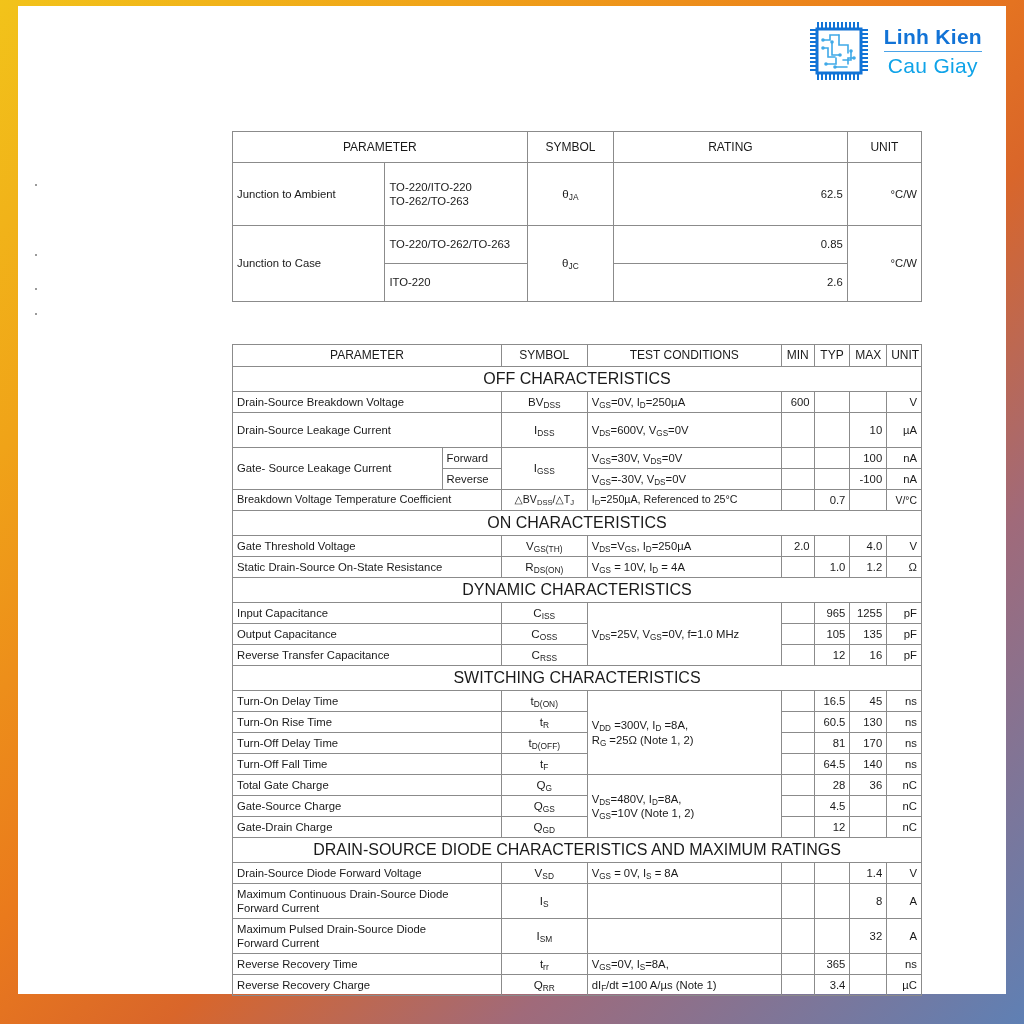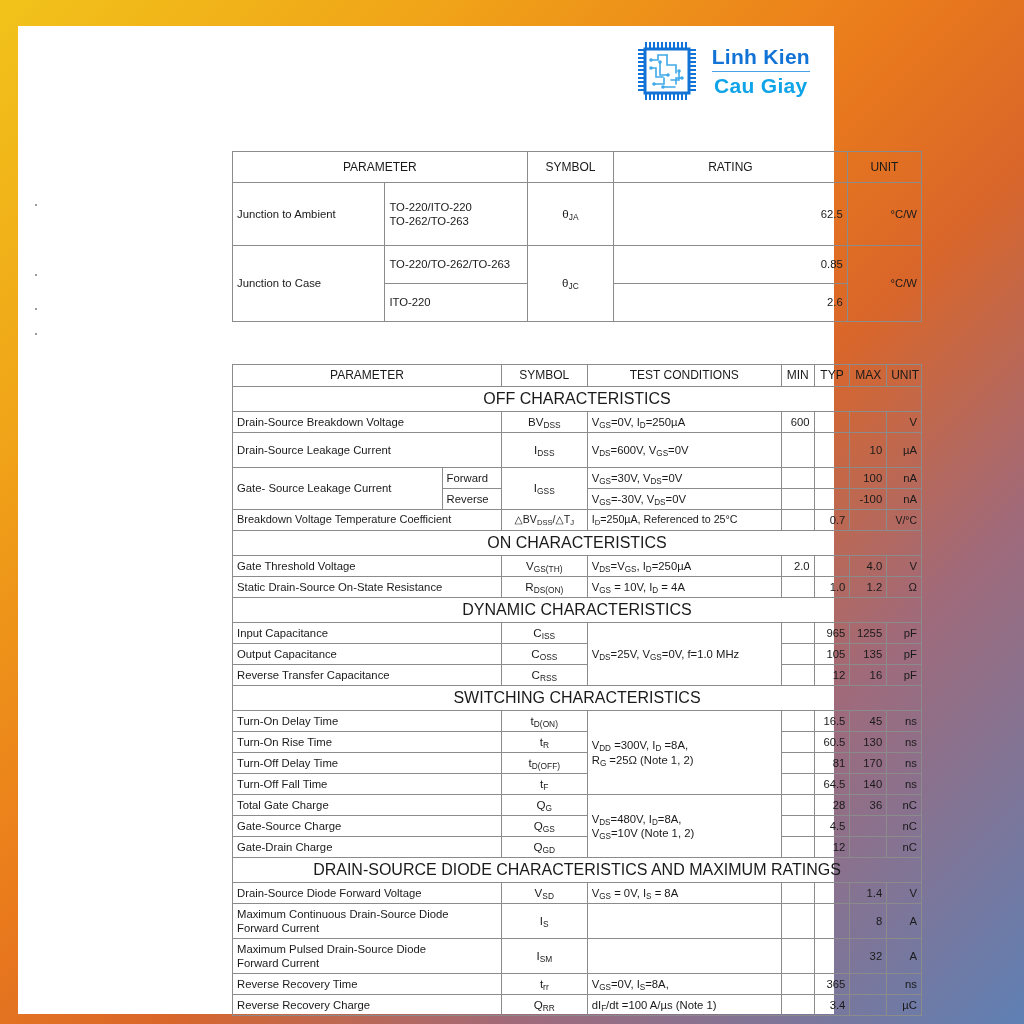--- a/index.html
+++ b/index.html
@@ -3,32 +3,32 @@
 <meta charset="utf-8">
 <style>
   html,body{margin:0;padding:0;}
   body{
     width:1024px;height:1024px;
     background:linear-gradient(135deg,#f2c31a 0%,#f0a318 22%,#ea7a1c 45%,#d9662a 58%,#a06a7a 75%,#5f80b4 100%);
     font-family:"Liberation Sans", sans-serif;
     overflow:hidden;
   }
   #page{
-    position:absolute;left:18px;top:26px;width:816px;height:988px;
+    position:absolute;left:18px;top:6px;width:988px;height:988px;
     background:#ffffff;
     box-sizing:border-box;
   }
   
   #logo{position:absolute;right:24px;top:14px;display:flex;align-items:center;gap:14px;}
   .chip{width:62px;height:62px;position:relative;}
   .chip svg{display:block;}
   .logo-text{display:flex;flex-direction:column;align-items:center;line-height:1.04;}
   .logo-line1{color:#1273d6;font-weight:bold;font-size:21px;letter-spacing:.3px;}
   .logo-rule{width:100%;height:1px;background:#4aa3e8;margin:3px 0;}
-  .logo-line2{color:#0fa3e8;font-weight:bold;font-size:21px;letter-spacing:.3px;text-align:right;}
+  .logo-line2{color:#0fa3e8;font-weight:normal;font-size:21px;letter-spacing:.3px;text-align:right;}
 
   
   .dtable{position:absolute;border-collapse:collapse;table-layout:fixed;
           font-size:11.3px;color:#1a1a1a;margin-left:39px;}
   .dtable td,.dtable th{
      border:1px solid #8b8b8b;
      padding:2px 4px;
      vertical-align:middle;
      font-weight:normal;
      line-height:1.25;

